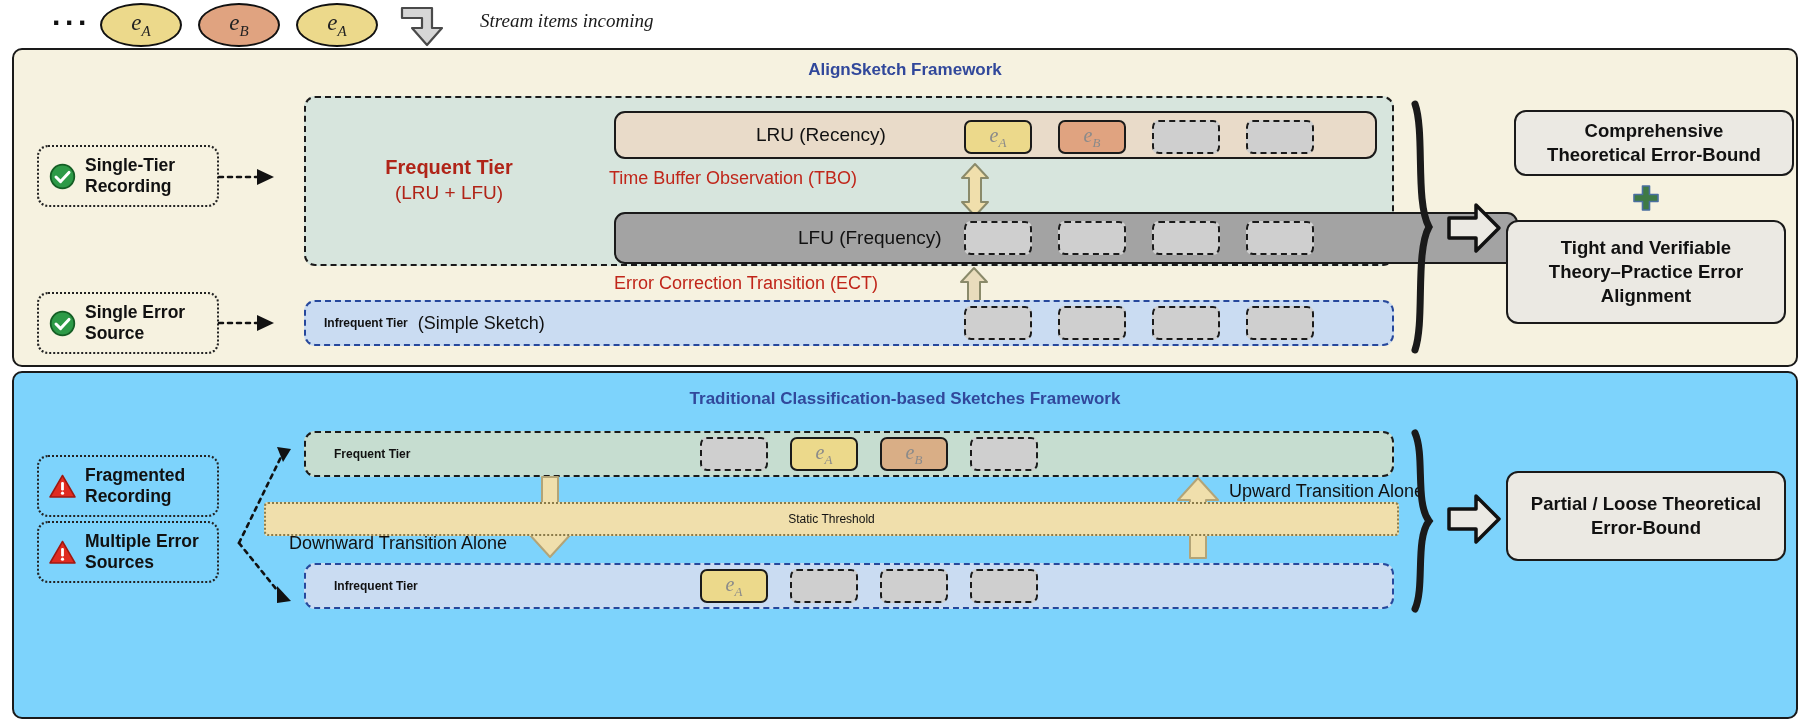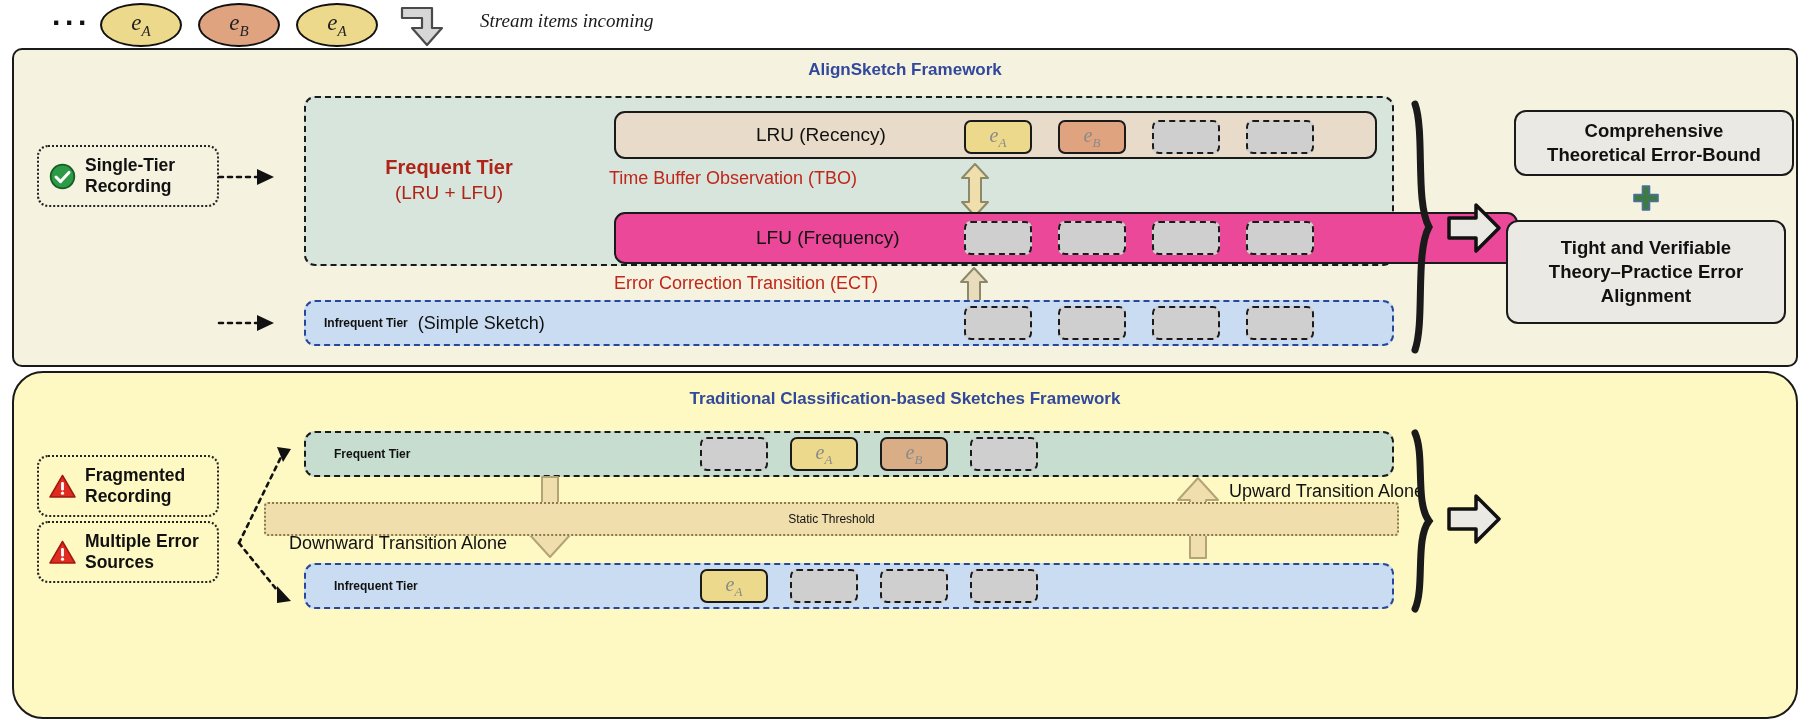--- a/index.html
+++ b/index.html
@@ -20,21 +20,21 @@
 
   .stream-label{position:absolute;left:480px;top:10px;font-family:"Liberation Serif",serif;
         font-style:italic;font-size:19px;color:#1a1a1a;}
 
   
   #stream-arrow{left:398px;top:2px;width:60px;height:46px;}
 
   
   .panel{position:absolute;border:2.4px solid #1a1a1a;border-radius:10px;}
   #panel-align{left:12px;top:48px;width:1782px;height:315px;background:#f6f2e0;}
-  #panel-trad{left:12px;top:371px;width:1782px;height:344px;background:#fef9c3;border-radius:31px;}
+  #panel-trad{left:12px;top:371px;width:1782px;height:344px;background:#7dd3fc;}
 
   .panel-title{position:absolute;width:100%;text-align:center;font-size:17px;font-weight:bold;color:#31489b;}
 
   
   .badge{position:absolute;border:2.2px dotted #222;border-radius:11px;background:transparent;
          display:flex;align-items:center;padding:0 10px;box-sizing:border-box;}
   .badge .btxt{font-size:17.5px;font-weight:bold;color:#111;line-height:1.18;margin-left:9px;}
   .ico{width:27px;height:27px;flex:0 0 27px;}
 
   
@@ -113,20 +113,32 @@
         <circle cx="13.5" cy="13.5" r="11.8" fill="#2d9a47" stroke="#145e24" stroke-width="1.8"></circle>
         <path d="M7 14 L11.6 18.6 L20 9.4" fill="none" stroke="#ffffff" stroke-width="3" stroke-linecap="round" stroke-linejoin="round"></path>
       </svg>
     </span>
     <span class="btxt">
       <span>Single-Tier</span><br>
       <span>Recording</span>
     </span>
   </div>
 
+  <div class="badge" style="left:23px;top:242px;width:182px;height:62px;">
+    <span class="ico">
+      <svg width="27" height="27" viewBox="0 0 27 27">
+        <circle cx="13.5" cy="13.5" r="11.8" fill="#2d9a47" stroke="#145e24" stroke-width="1.8"></circle>
+        <path d="M7 14 L11.6 18.6 L20 9.4" fill="none" stroke="#ffffff" stroke-width="3" stroke-linecap="round" stroke-linejoin="round"></path>
+      </svg>
+    </span>
+    <span class="btxt">
+      <span>Single Error</span><br>
+      <span>Source</span>
+    </span>
+  </div>
 
   <div class="abs" style="left:205px;top:112px;width:60px;height:30px;">
     <svg width="60" height="30" viewBox="0 0 60 30">
       <line x1="0" y1="15" x2="40" y2="15" stroke="#111" stroke-width="2.6" stroke-dasharray="4,5" stroke-linecap="round"></line>
       <path d="M38 7 L55 15 L38 23 Z" fill="#111"></path>
     </svg>
   </div>
   <div class="abs" style="left:205px;top:258px;width:60px;height:30px;">
     <svg width="60" height="30" viewBox="0 0 60 30">
       <line x1="0" y1="15" x2="40" y2="15" stroke="#111" stroke-width="2.6" stroke-dasharray="4,5" stroke-linecap="round"></line>
@@ -154,21 +166,21 @@
   <div class="cell empty" style="left:1138px;top:70px;"></div>
   <div class="cell empty" style="left:1232px;top:70px;"></div>
 
   <div class="red-note" style="left:595px;top:118px;">Time Buffer Observation (TBO)</div>
   <div class="abs" style="left:941px;top:112px;width:40px;height:56px;">
     <svg width="40" height="56" viewBox="0 0 40 56">
       <path d="M20 2 L33 16 H26 V40 H33 L20 54 L7 40 H14 V16 H7 Z" fill="#f0dfac" stroke="#8a8a6a" stroke-width="2" stroke-linejoin="round"></path>
     </svg>
   </div>
 
-  <div class="rowbox" style="left:600px;top:162px;width:904px;height:52px;background:#ec4899;">
+  <div class="rowbox" style="left:600px;top:162px;width:904px;height:52px;background:#a3a3a3;padding-left:42px;">
     <span class="rlabel" style="margin-left:140px;">LFU (Frequency)</span>
   </div>
   <div class="cell empty" style="left:950px;top:171px;"></div>
   <div class="cell empty" style="left:1044px;top:171px;"></div>
   <div class="cell empty" style="left:1138px;top:171px;"></div>
   <div class="cell empty" style="left:1232px;top:171px;"></div>
 
   <div class="red-note" style="left:600px;top:223px;">Error Correction Transition (ECT)</div>
   <div class="abs" style="left:940px;top:216px;width:40px;height:56px;">
     <svg width="40" height="56" viewBox="0 0 40 56">
@@ -302,13 +314,18 @@
       <path d="M6 2 C16 24 6 72 20 90 C6 108 16 156 6 178" fill="none" stroke="#1a1a1a" stroke-width="7" stroke-linecap="round"></path>
     </svg>
   </div>
 
   <div class="abs" style="left:1432px;top:118px;width:56px;height:56px;">
     <svg width="56" height="56" viewBox="0 0 56 56">
       <path d="M3 18 H30 V5 L53 28 L30 51 V38 H3 Z" fill="#ebe9e3" stroke="#111" stroke-width="3.5" stroke-linejoin="round"></path>
     </svg>
   </div>
 
+  <div class="resbox" style="left:1492px;top:98px;width:280px;height:90px;">
+    <span>
+      Partial / Loose Theoretical<br>Error-Bound
+    </span>
+  </div>
 </div>
 
 </body></html>

